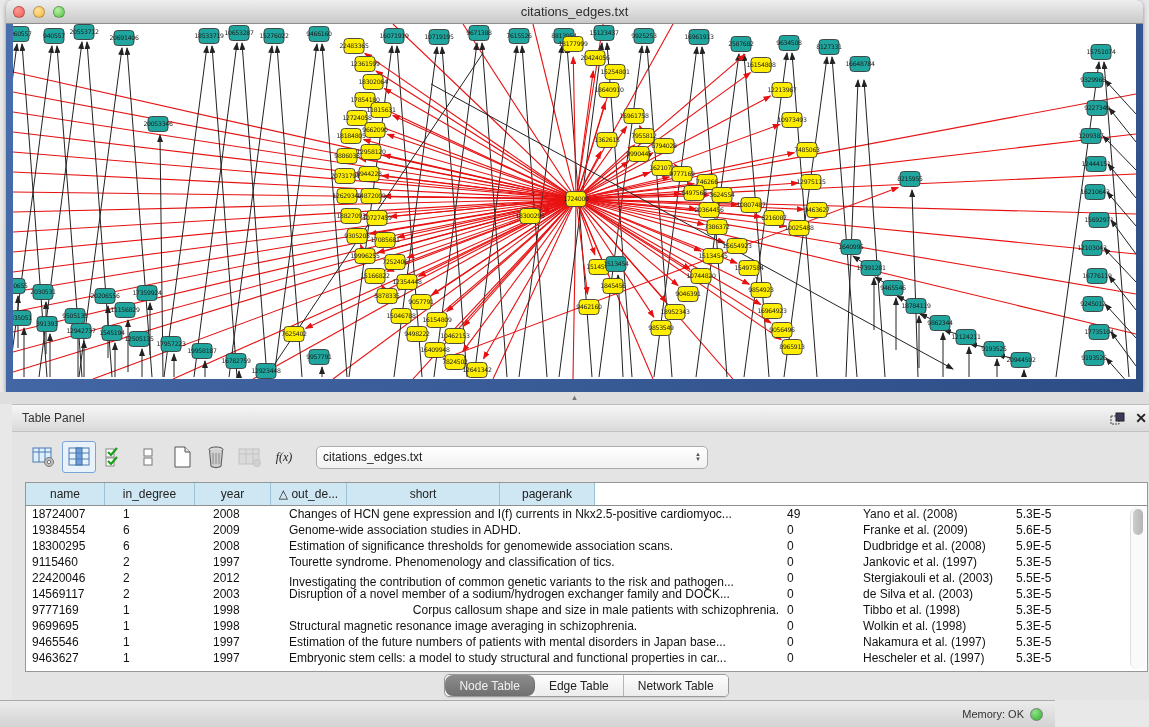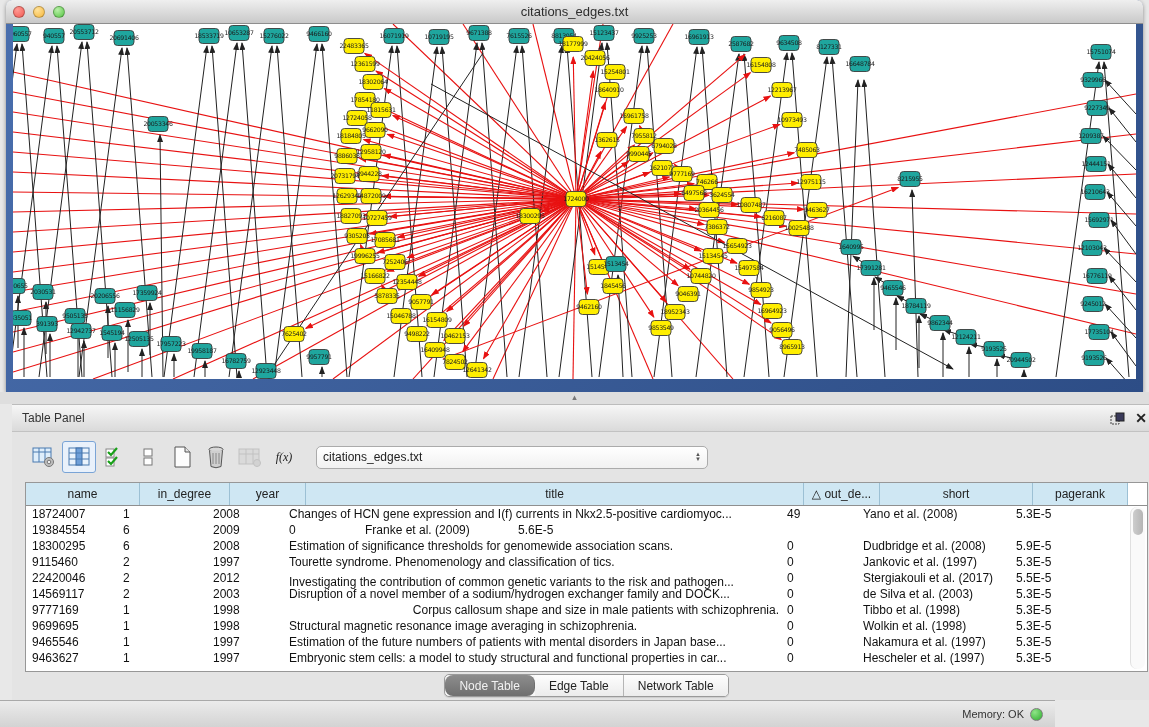--- a/index.html
+++ b/index.html
@@ -954,42 +954,42 @@
       <span class="lbl">citations_edges.txt</span>
       <span class="spin">
           <span>▲</span>
           <span>▼</span>
         </span>
     </div>
   </div>
 
   <div id="table-box">
     <div id="thead">
-        <div class="th" style="width: 114px;">name</div>
+        <div class="th" style="width: 79px;">name</div>
         <div class="th" style="width: 90px;">in_degree</div>
         <div class="th" style="width: 76px;">year</div>
-        <div class="th" style="width: 498px;">title</div>
         <div class="th" style="width: 76px;">△ out_de...</div>
         <div class="th" style="width: 153px;">short</div>
         <div class="th" style="width: 95px;">pagerank</div>
       </div>
     <div id="tbody">
         <div class="tr">
           <div class="td" style="width: 91px;">18724007</div>
           <div class="td" style="width: 90px;">1</div>
           <div class="td" style="width: 76px;">2008</div>
           <div class="td" style="width: 498px;">Changes of HCN gene expression and I(f) currents in Nkx2.5-positive cardiomyoc...</div>
           <div class="td" style="width: 76px;">49</div>
           <div class="td" style="width: 153px;">Yano et al. (2008)</div>
           <div class="td" style="width: 95px;">5.3E-5</div>
         </div>
         <div class="tr">
           <div class="td" style="width: 91px;">19384554</div>
           <div class="td" style="width: 90px;">6</div>
           <div class="td" style="width: 76px;">2009</div>
+          <div class="td" style="width: 498px;">Genome-wide association studies in ADHD.</div>
           <div class="td" style="width: 76px;">0</div>
           <div class="td" style="width: 153px;">Franke et al. (2009)</div>
           <div class="td" style="width: 95px;">5.6E-5</div>
         </div>
         <div class="tr">
           <div class="td" style="width: 91px;">18300295</div>
           <div class="td" style="width: 90px;">6</div>
           <div class="td" style="width: 76px;">2008</div>
           <div class="td" style="width: 498px;">Estimation of significance thresholds for genomewide association scans.</div>
           <div class="td" style="width: 76px;">0</div>
@@ -1004,21 +1004,21 @@
           <div class="td" style="width: 76px;">0</div>
           <div class="td" style="width: 153px;">Jankovic et al. (1997)</div>
           <div class="td" style="width: 95px;">5.3E-5</div>
         </div>
         <div class="tr">
           <div class="td" style="width: 91px;">22420046</div>
           <div class="td" style="width: 90px;">2</div>
           <div class="td" style="width: 76px;">2012</div>
           <div class="td" style="width: 498px; margin-top: 7px;">Investigating the contribution of common genetic variants to the risk and pathogen...</div>
           <div class="td" style="width: 76px;">0</div>
-          <div class="td" style="width: 153px;">Stergiakouli et al. (2017)</div>
+          <div class="td" style="width: 153px;">Stergiakouli et al. (2003)</div>
           <div class="td" style="width: 95px;">5.5E-5</div>
         </div>
         <div class="tr">
           <div class="td" style="width: 91px;">14569117</div>
           <div class="td" style="width: 90px;">2</div>
           <div class="td" style="width: 76px;">2003</div>
           <div class="td" style="width: 498px;">Disruption of a novel member of a sodium/hydrogen exchanger family and DOCK...</div>
           <div class="td" style="width: 76px;">0</div>
           <div class="td" style="width: 153px;">de Silva et al. (2003)</div>
           <div class="td" style="width: 95px;">5.3E-5</div>

